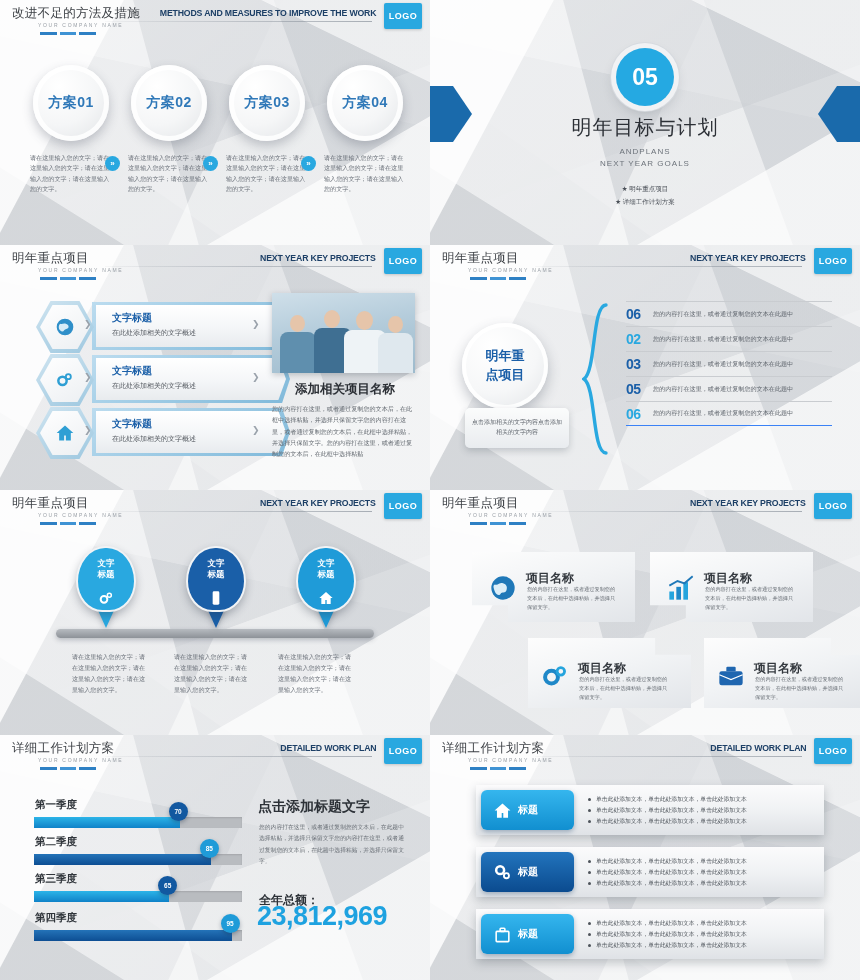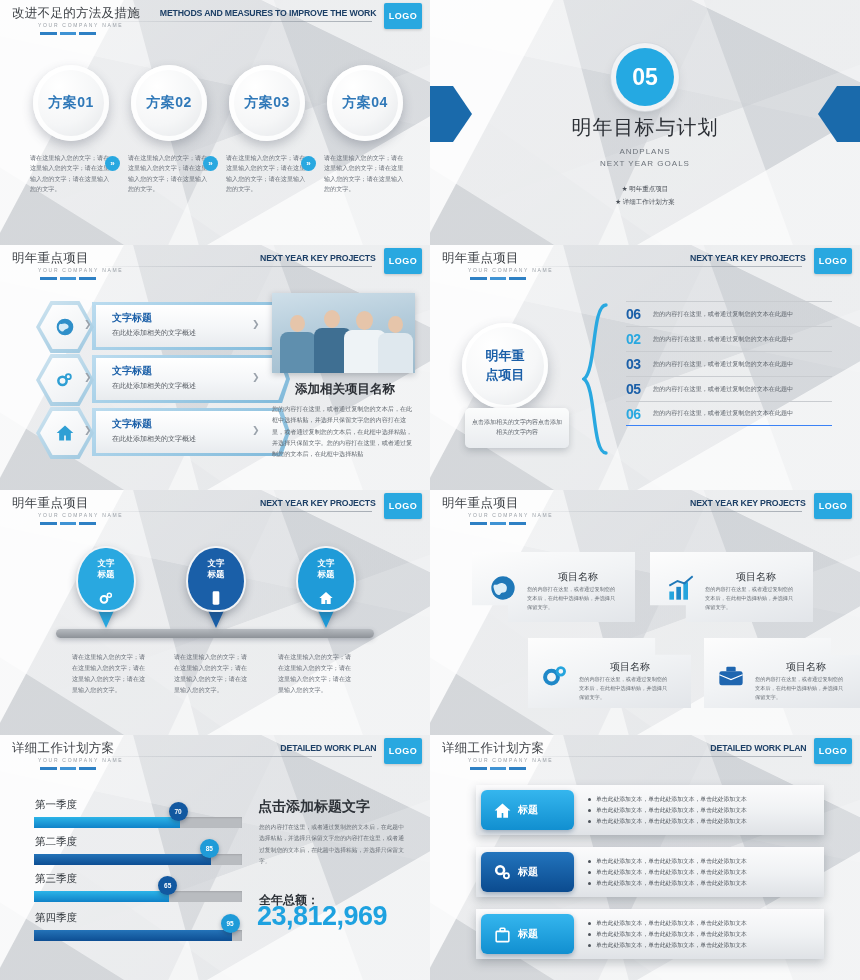--- a/index.html
+++ b/index.html
@@ -149,27 +149,27 @@
     color:#fff; font-size:8.5px; line-height:1.35; font-weight:bold; }
   .pinIco { position:absolute; left:50%; top:42px; transform:translateX(-50%);
     width:16px; height:16px; color:#fff; }
   .s5col { position:absolute; width:78px; font-size:6.1px; line-height:1.78;
            color:#6a7079; top:162px; }
 
   
   .tag { position:absolute; width:163px; height:70px;
     background:linear-gradient(165deg,#fdfdfd 0%,#f1f3f5 48%,#e2e5e9 100%);
     box-shadow:0 5px 11px rgba(50,60,75,.3); }
-  .tag .lbl { position:absolute; font-size:10px; color:#33383e; font-weight:normal;margin-left:32px; }
+  .tag .lbl { position:absolute; font-size:12px; color:#33383e; font-weight:bold; }
   .tag .txt { position:absolute; font-size:5.2px; line-height:1.75; color:#676d74;
               width:92px; }
   .tag .ic { position:absolute; width:28px; height:28px; }
 
   
-  .q { position:absolute; font-size:10.5px; color:#2f343a; font-weight:normal; }
+  .q { position:absolute; font-size:10.5px; color:#2f343a; font-weight:bold; }
   .track { position:absolute; height:11px; background:#b9bcc0; left:34px; width:208px;
            box-shadow:inset 0 1px 2px rgba(0,0,0,.12); }
   .fill { position:absolute; left:0; top:0; height:11px; }
   .badge { position:absolute; width:19px; height:19px; border-radius:50%;
     color:#fff; font-size:6.5px; display:flex; align-items:center;
     justify-content:center; font-weight:bold;
     box-shadow:0 2px 4px rgba(30,45,70,.35); }
   .s7h { position:absolute; left:258px; top:63px; font-size:14px; font-weight:bold;
          color:#2d3238; }
   .s7p { position:absolute; left:259px; top:87px; width:148px; font-size:5.8px;

